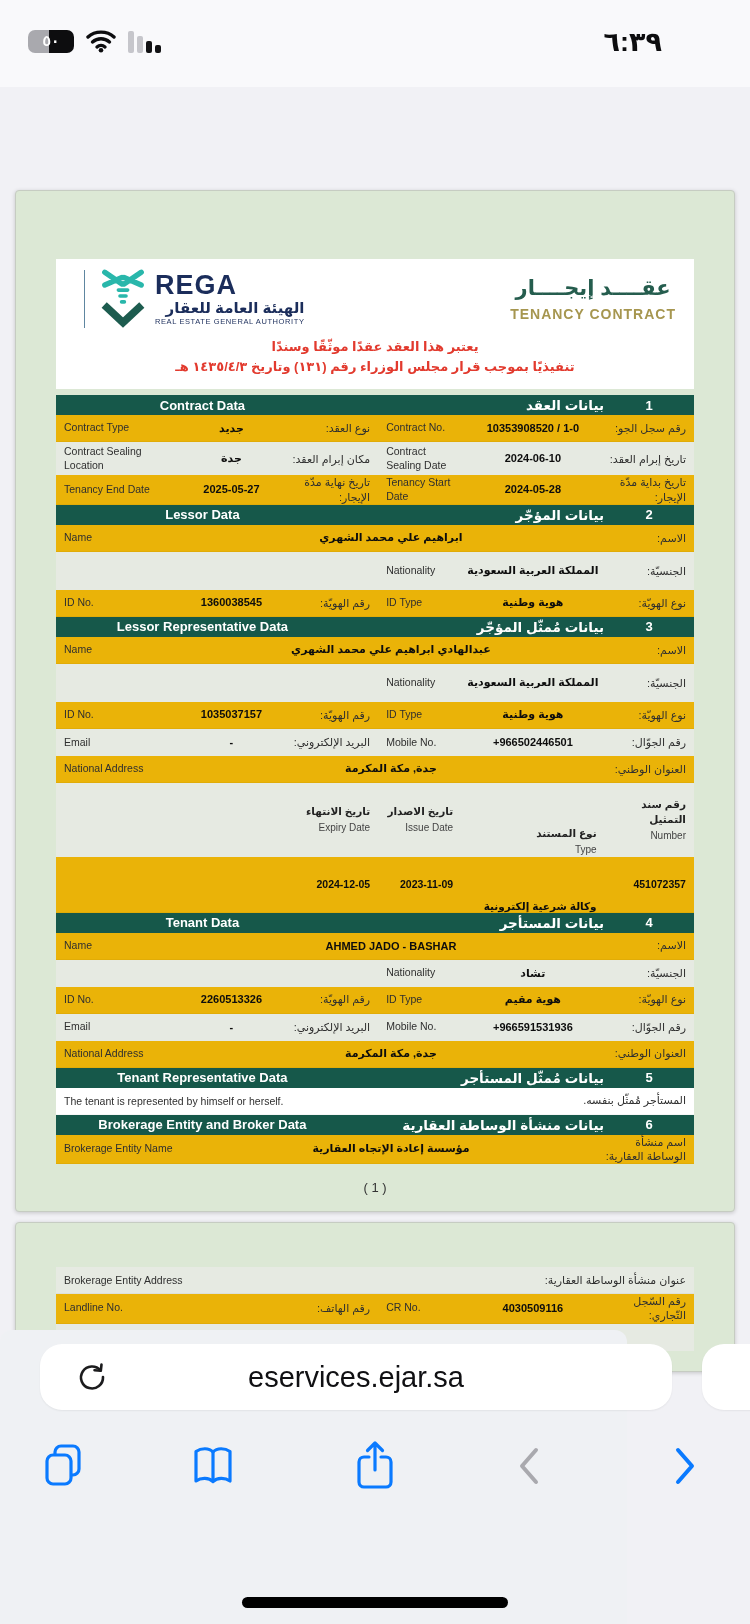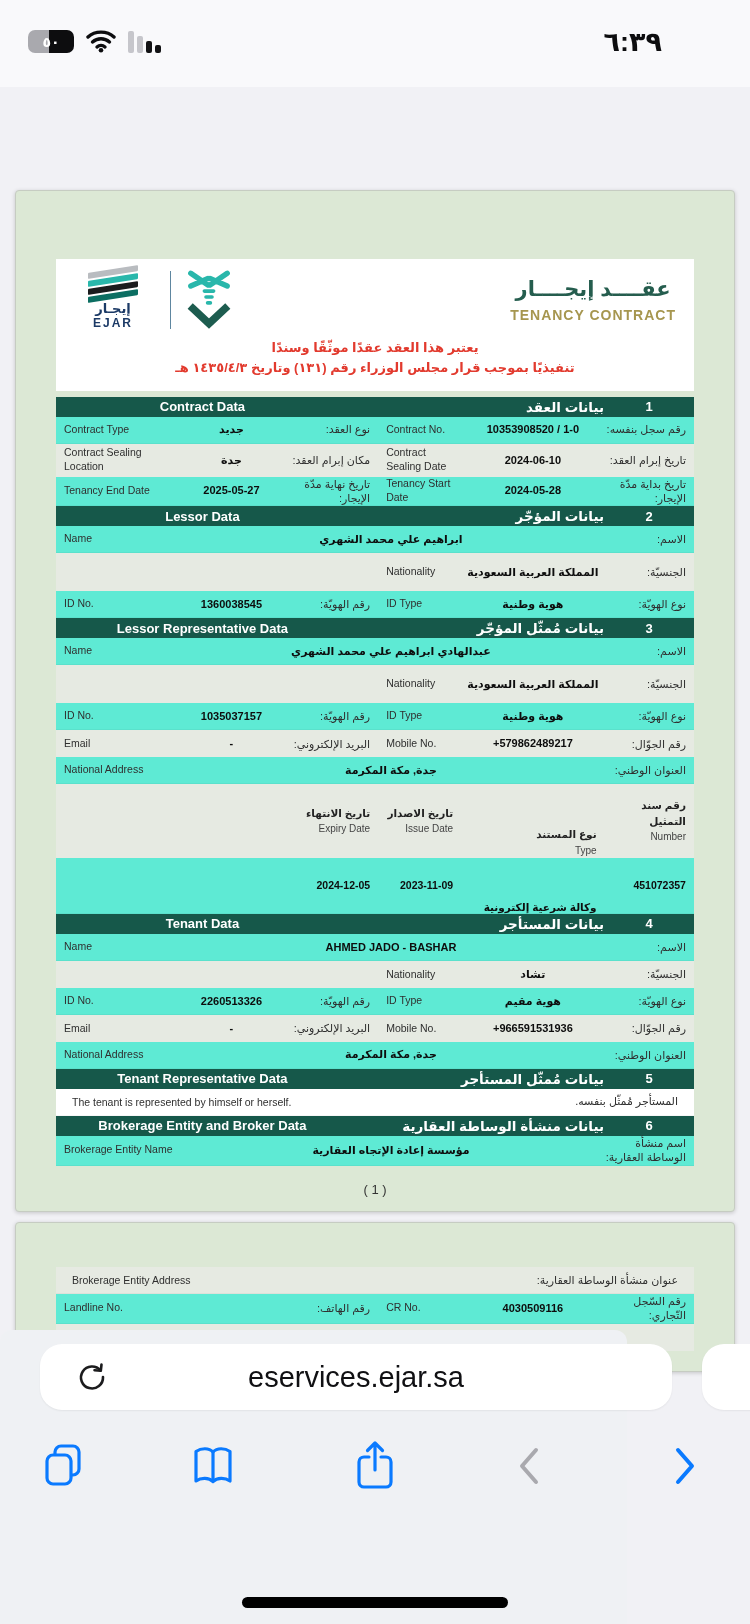--- a/index.html
+++ b/index.html
@@ -8,21 +8,21 @@
     font-family:"Liberation Sans","DejaVu Sans",sans-serif;
     background:#f1f1f5; position:relative;
   }
   
   .statusbar { height:87px; background:#f9f9fb; position:relative; }
   .sb-left { position:absolute; left:28px; top:30px; display:flex; align-items:center; gap:12px; }
   .battery { position:relative; width:46px; height:23px; border-radius:7px; overflow:hidden; display:flex; }
   .battery .b-gray { width:45%; height:100%; background:#a9a9ae; }
   .battery .b-black { width:55%; height:100%; background:#0d0d0f; }
   .battery .b-label { position:absolute; inset:0; display:flex; align-items:center; justify-content:center;
-    color:#fff; font-size:14px; font-weight:bold; }
+    color:#fff; font-size:14px; font-weight:bold;font-family:Liberation Mono, monospace; }
   .sigbars { display:flex; align-items:flex-end; gap:3px; height:22px; }
   .sigbars i { display:block; width:6px; border-radius:2px; }
   .sb-time { position:absolute; right:88px; top:26px; font-size:27px; font-weight:600; color:#0d0d0f; }
   
   .content { padding:103px 15px 0 15px; }
   .page { background:#dce8d5; border:1px solid #c6ccc2; border-radius:4px;
           box-shadow:0 1px 4px rgba(0,0,0,0.18); overflow:hidden; }
   .page1 { height:1022px; padding:68px 40px 0 40px; }
   .page2 { height:150px; margin-top:10px; padding:44px 40px 0 40px; }
   .doc-header { background:#fff; padding:10px 14px 12px 14px; }
@@ -42,39 +42,39 @@
   .title-en { font-size:14px; font-weight:bold; color:#a6964f; letter-spacing:1px; margin-top:6px; }
   .disclaimer { text-align:center; color:#e23a2e; font-weight:bold; font-size:13px; line-height:1.55; margin-top:8px; }
   
   .sections { margin-top:6px; }
   .secbar { height:20px; background:#16584a; color:#fff; display:grid;
             grid-template-columns:1fr 40% 90px; align-items:center; }
   .sec-en { text-align:center; font-size:13px; font-weight:bold; }
   .sec-ar { text-align:right; font-size:13.5px; font-weight:bold; padding-left:6px; }
   .sec-num { text-align:center; font-size:13px; font-weight:bold; }
   .trow { display:grid; grid-template-columns:19% 17% 14.5% 13% 22.5% 14%;
-          min-height:27px; align-items:center; background:#5eead4;
+          min-height:27px; align-items:center; background:#eab308;
           border-bottom:1px solid rgba(0,0,0,0.035); }
   .trow.shade { background:#e6eae2; border-bottom:none; }
   .trow.tall { min-height:38px; }
   .trow.mid { min-height:33px; }
   .c-en { font-size:10.5px; color:#2f2f2f; text-align:left; padding-left:8px; grid-column:1; line-height:1.3; }
   .c-en1 { grid-column:4; }
   .c-val { font-size:11px; font-weight:bold; color:#0d0d0d; text-align:center; grid-column:2; line-height:1.35; }
   .c-val1 { grid-column:5; }
   .c-ar { font-size:11px; color:#2f2f2f; text-align:right; padding-right:8px; grid-column:3; line-height:1.3; }
   .c-ar1 { grid-column:6; }
   .c-fullval { grid-column:2 / 6; font-size:11px; font-weight:bold; color:#0d0d0d; text-align:center; }
   .c-sub { text-align:right; padding-right:8px; line-height:1.5; }
   .c-sub .s-ar { font-size:10.5px; font-weight:bold; color:#222; }
   .c-sub .s-en { font-size:10px; color:#444; }
   .c-subval { text-align:right; padding-right:8px; font-size:10.5px; font-weight:bold; color:#0d0d0d; }
   .col3{grid-column:3;} .col4{grid-column:4;} .col5{grid-column:5;margin-top:43px;} .col6{grid-column:6;}
   .noterow { display:flex; justify-content:space-between; align-items:center; min-height:27px;
-             background:#fff; padding:0 16px; border-bottom:1px solid rgba(0,0,0,0.035); }
+             background:#fff; padding:0 8px; border-bottom:1px solid rgba(0,0,0,0.035); }
   .noterow.shade { background:#e6eae2; }
   .noterow .n-en { font-size:10.5px; color:#2f2f2f; }
   .noterow .n-ar { font-size:11px; color:#2f2f2f; }
   .page-num { text-align:center; font-size:13px; color:#333; margin-top:16px; }
   
   .chrome { position:absolute; left:0; top:1330px; width:627px; height:294px;
             background:#eff1f4; border-radius:12px 12px 0 0; }
   .urlbar { position:absolute; left:40px; top:14px; width:632px; height:66px; background:#fff;
             border-radius:22px; box-shadow:0 1px 2px rgba(0,0,0,0.06);
             display:flex; align-items:center; }
@@ -111,39 +111,34 @@
     </span>
   </div>
   <div class="sb-time" dir="ltr">٦:٣٩</div>
 </div>
 
 <div class="content">
 
   <div class="page page1">
     <div class="doc-header">
       <div class="dh-top">
-        <div class="ejar-logo">
-          <div class="ejar-stripes">
-            <i style="background:#b9bcc0"></i>
-              <i style="background:#29b7ab"></i>
-            <i style="background:#1b1c1e"></i>
-              <i style="background:#0c6e62"></i>
-          </div>
-          <div class="ejar-ar" dir="rtl">إيجـار</div>
-          <div class="ejar-en">EJAR</div>
-        </div>
         <div class="dh-divider"></div>
         <div class="rega">
           <svg width="48" height="60" viewBox="0 0 44 56">
             <path d="M5 3 L21 14 M39 3 L23 14 M5 15 L21 8 M39 15 L23 8" stroke="#29b7ab" stroke-width="5" stroke-linecap="round" fill="none"></path>
             <rect x="16" y="18" width="12" height="3.4" rx="1.7" fill="#29b7ab"></rect>
             <rect x="17.5" y="23.5" width="9" height="3.4" rx="1.7" fill="#29b7ab"></rect>
             <rect x="19" y="29" width="6" height="3.4" rx="1.7" fill="#29b7ab"></rect>
             <path d="M7 36 L22 50 L37 36" stroke="#1d5c4f" stroke-width="7" fill="none" stroke-linecap="square"></path>
           </svg>
+          <div class="rega-text">
+            <div class="rega-name">REGA</div>
+            <div class="rega-ar" dir="rtl">الهيئة العامة للعقار</div>
+            <div class="rega-sub">REAL ESTATE GENERAL AUTHORITY</div>
+          </div>
         </div>
         <div class="dh-title">
           <div class="title-ar" dir="rtl">عقــــد إيجــــار</div>
           <div class="title-en">TENANCY CONTRACT</div>
         </div>
       </div>
       <div class="disclaimer">
         <div dir="rtl">يعتبر هذا العقد عقدًا موثّقًا وسندًا</div>
         <div dir="rtl">تنفيذيًا بموجب قرار مجلس الوزراء رقم (١٣١) وتاريخ ١٤٣٥/٤/٣ هـ</div>
       </div>
@@ -154,21 +149,21 @@
           <span class="sec-en">Contract Data</span>
           <span class="sec-ar" dir="rtl">بيانات العقد</span>
           <span class="sec-num">1</span>
         </div>
         <div class="trow">
           <span class="c-en">Contract Type</span>
           <span class="c-val" dir="rtl">جديد</span>
           <span class="c-ar" dir="rtl">نوع العقد:</span>
           <span class="c-en c-en1">Contract No.</span>
           <span class="c-val c-val1">10353908520 / 1-0</span>
-          <span class="c-ar c-ar1" dir="rtl">رقم سجل بنفسه:</span>
+          <span class="c-ar c-ar1" dir="rtl">رقم سجل الجو:</span>
         </div>
         <div class="trow shade mid">
           <span class="c-en">Contract Sealing Location</span>
           <span class="c-val" dir="rtl">جدة</span>
           <span class="c-ar" dir="rtl">مكان إبرام العقد:</span>
           <span class="c-en c-en1">Contract Sealing Date</span>
           <span class="c-val c-val1">2024-06-10</span>
           <span class="c-ar c-ar1" dir="rtl">تاريخ إبرام العقد:</span>
         </div>
         <div class="trow">
@@ -223,21 +218,21 @@
           <span class="c-ar" dir="rtl">رقم الهويّة:</span>
           <span class="c-en c-en1">ID Type</span>
           <span class="c-val c-val1">هوية وطنية</span>
           <span class="c-ar c-ar1" dir="rtl">نوع الهويّة:</span>
         </div>
         <div class="trow shade">
           <span class="c-en">Email</span>
           <span class="c-val" dir="rtl">-</span>
           <span class="c-ar" dir="rtl">البريد الإلكتروني:</span>
           <span class="c-en c-en1">Mobile No.</span>
-          <span class="c-val c-val1">+579862489217</span>
+          <span class="c-val c-val1">+966502446501</span>
           <span class="c-ar c-ar1" dir="rtl">رقم الجوّال:</span>
         </div>
         <div class="trow">
           <span class="c-en">National Address</span>
           <span class="c-fullval" dir="rtl">جدة, مكة المكرمة</span>
           <span class="c-ar c-ar1" dir="rtl">العنوان الوطني:</span>
         </div>
         <div class="trow shade tall">
           <span class="c-sub col3">
             <div class="s-ar" dir="rtl">تاريخ الانتهاء</div>

